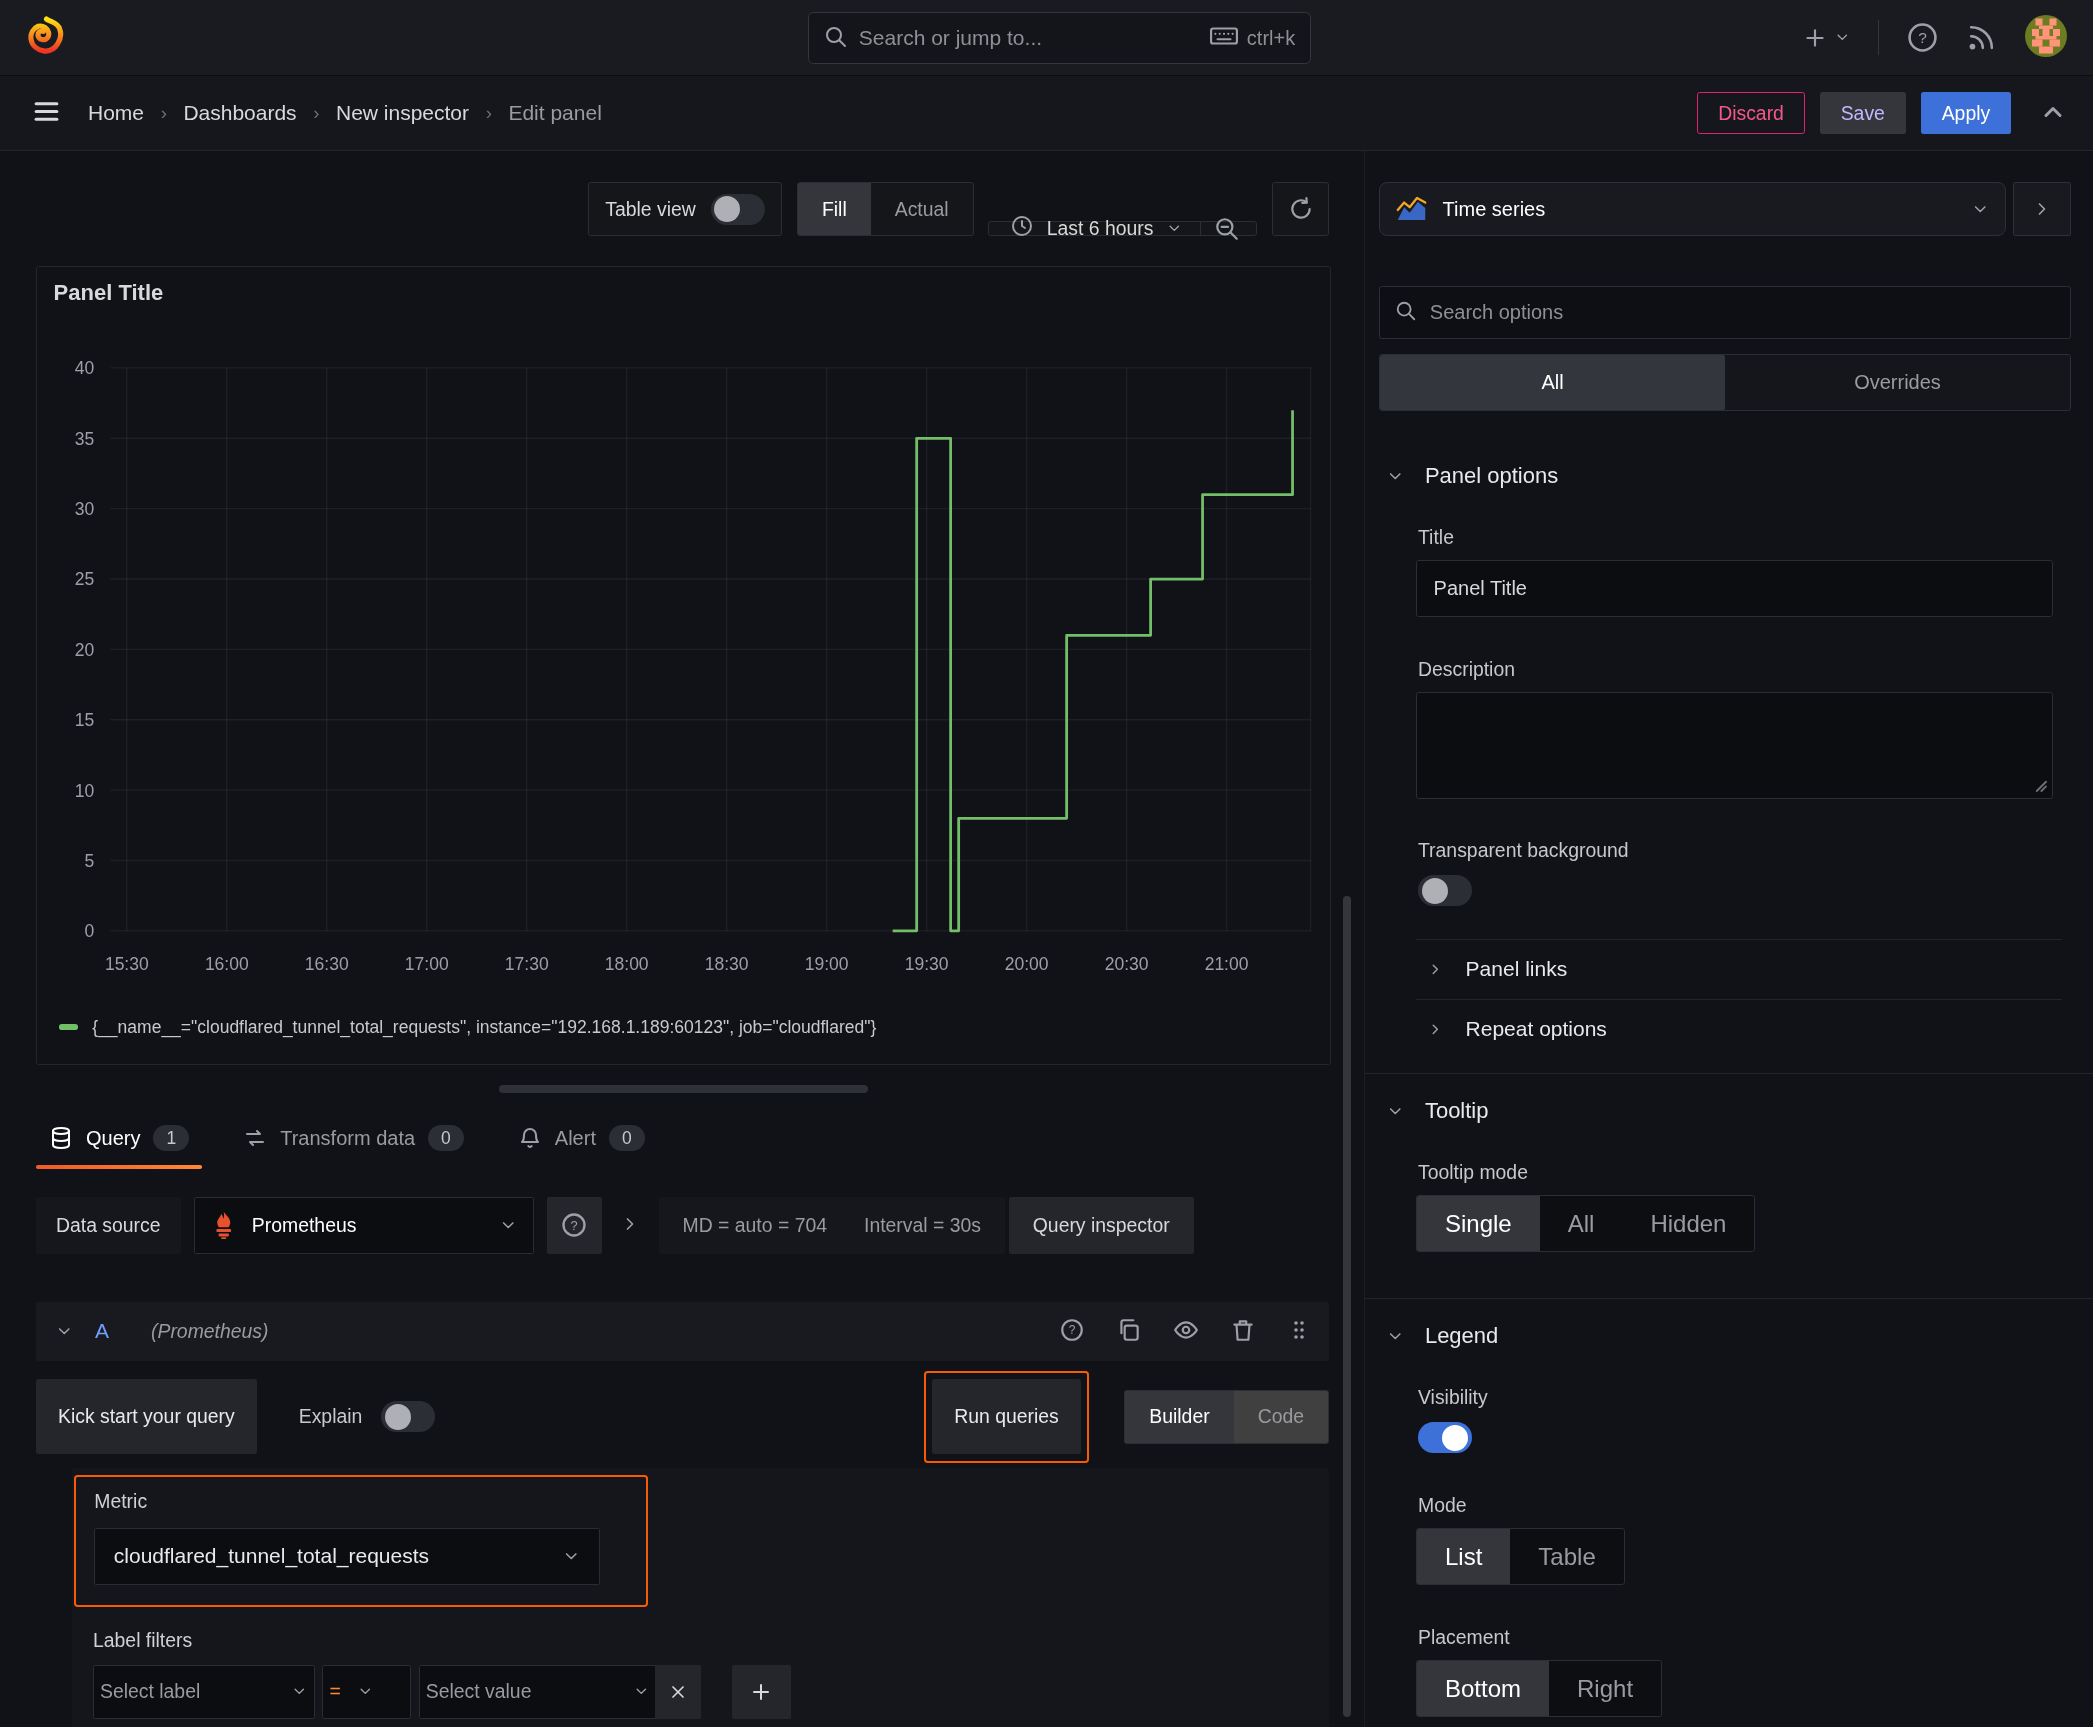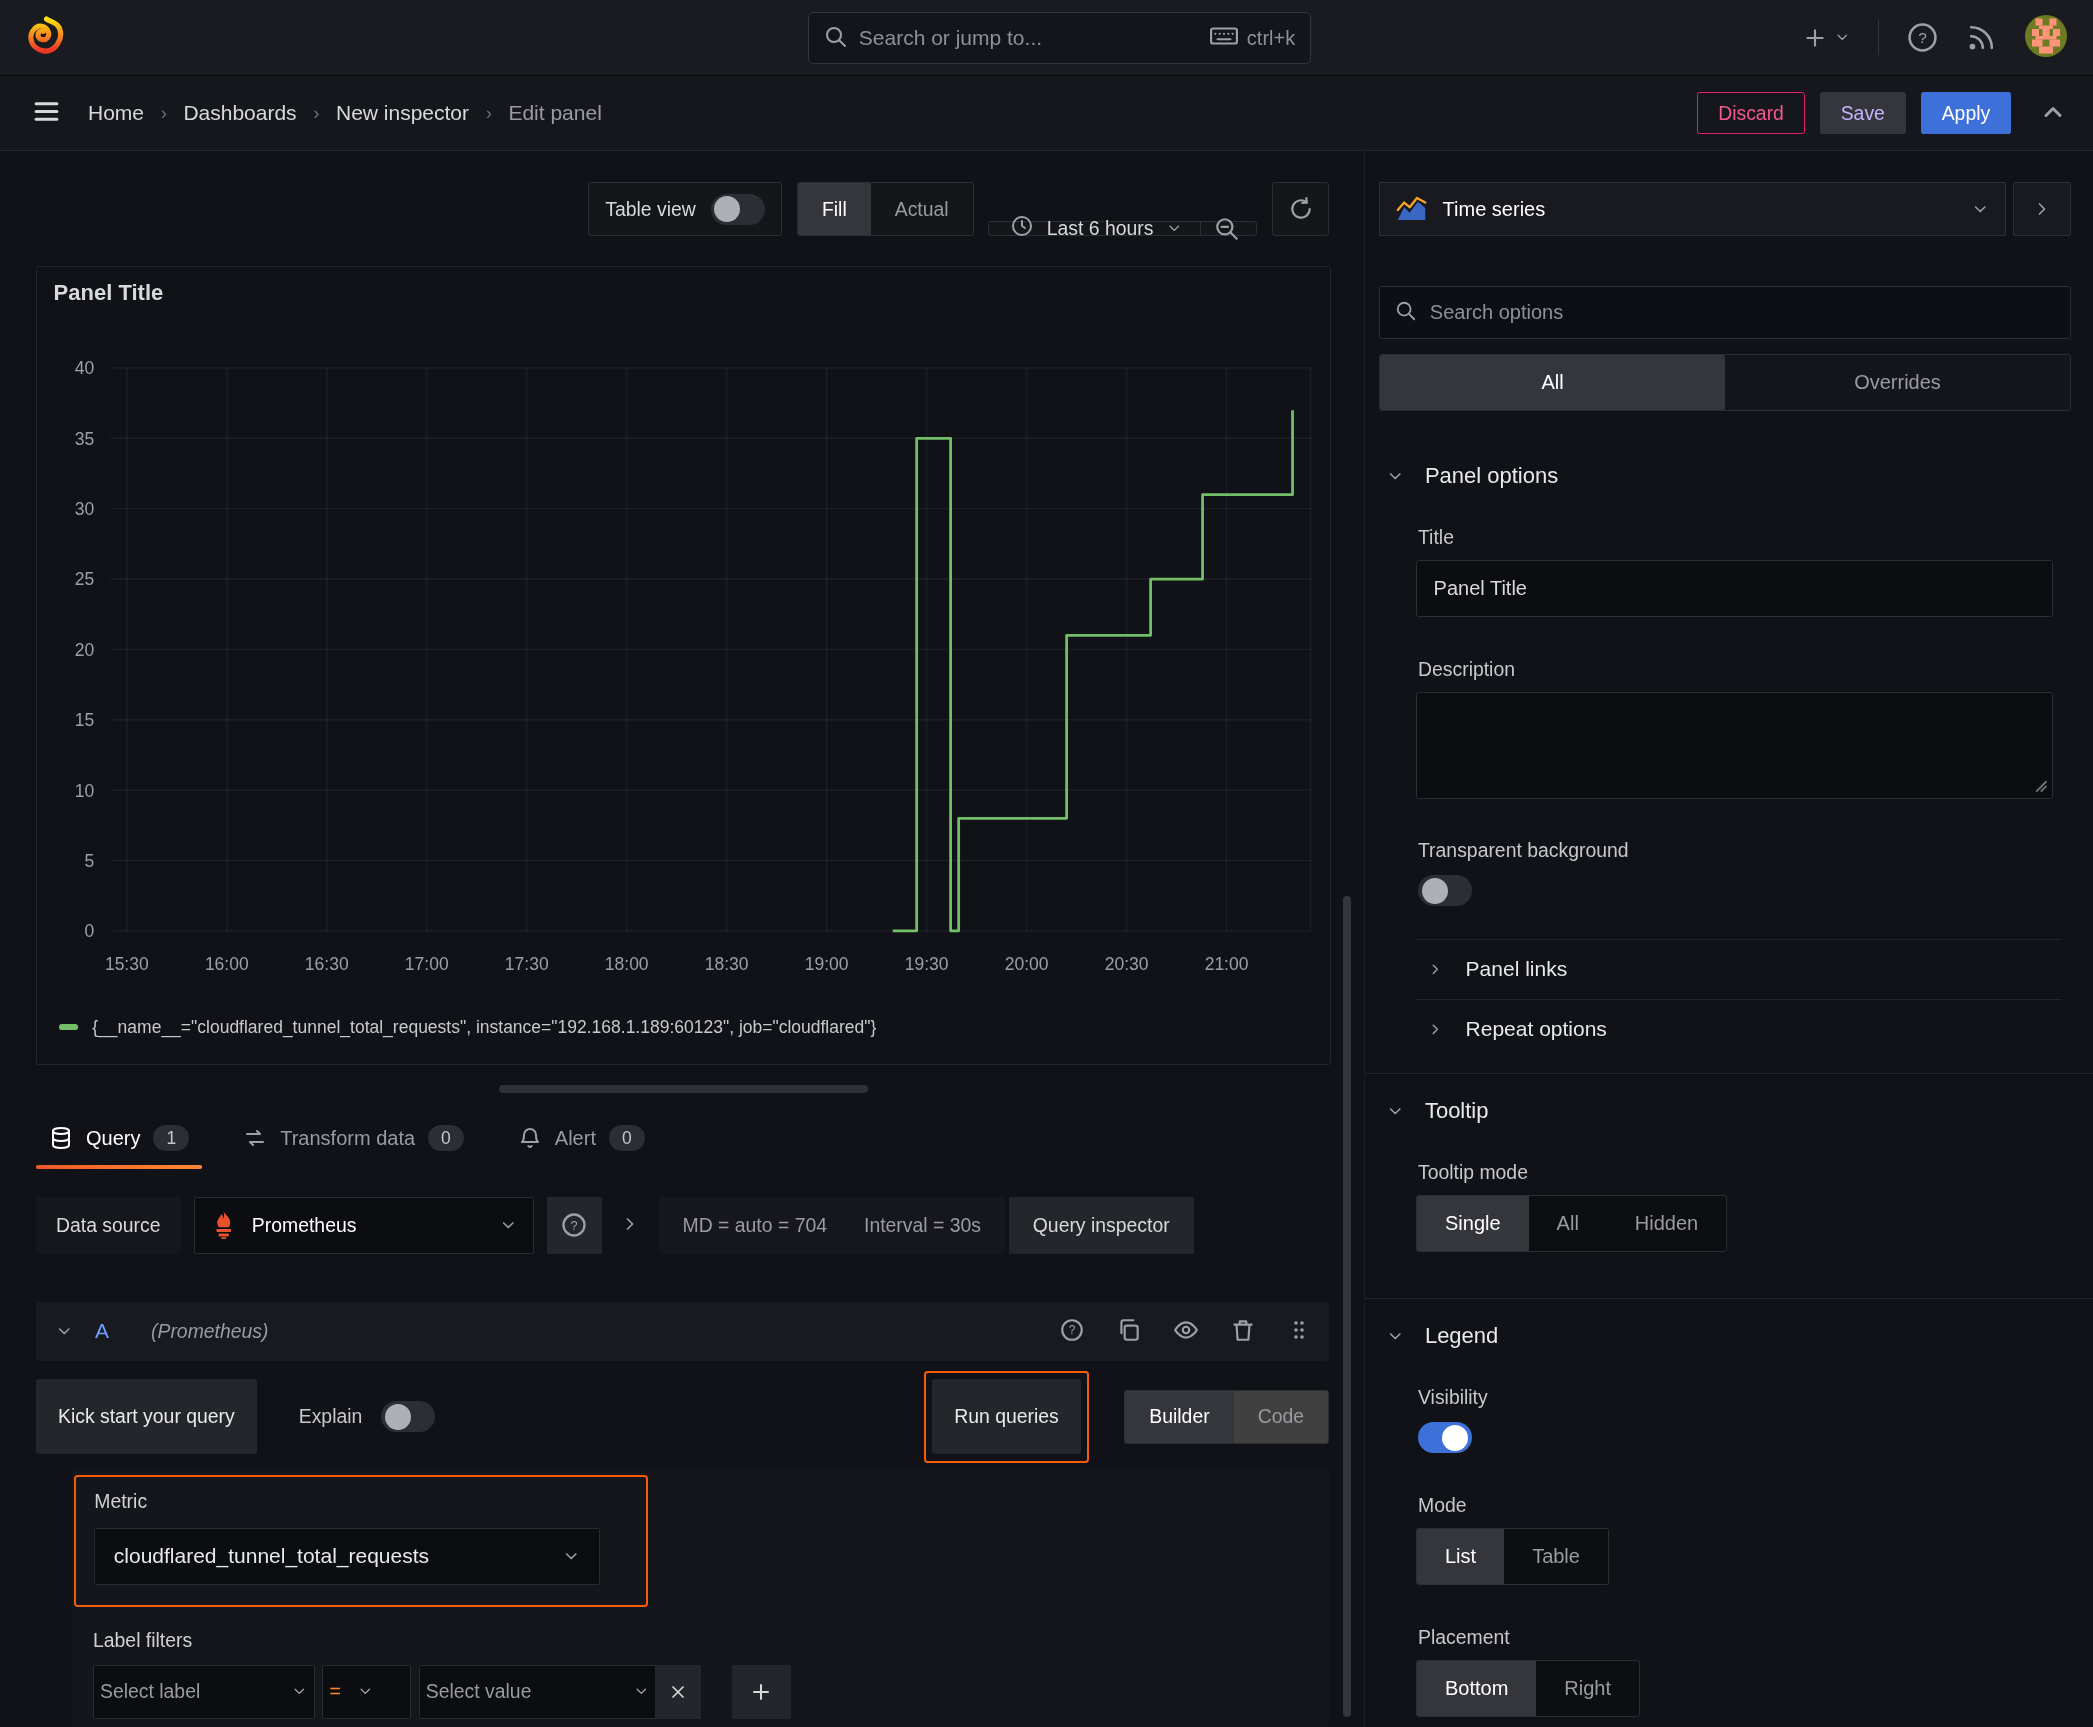--- a/index.html
+++ b/index.html
@@ -115,21 +115,21 @@
   .lf-select { background:#0c0d11; border:0.9px solid #2a2c33; border-radius:1.8px; display:flex; align-items:center;
     gap:16.6px; padding:0 6px; font-size:19.4px; color:#9a9ba0; cursor:pointer; }
   .op { color:#ff8833; }
   .x-btn { width:46px; background:#24262c; border:none; border-radius:0 1.8px 1.8px 0; margin-left:-1.8px;
     display:flex; align-items:center; justify-content:center; cursor:pointer; }
   .plus-btn { width:59px; margin-left:31px; background:#24262c; border:none; border-radius:1.8px;
     display:flex; align-items:center; justify-content:center; cursor:pointer; }
 
   
   .viz-row { margin-top:31px; display:flex; gap:7.4px; height:54px; }
-  .viz-pick { flex:1; background:#191a20; border:0.9px solid #2e3038; border-radius:1px; display:flex;
+  .viz-pick { flex:1; background:#191a20; border:0.9px solid #2e3038; border-radius:8px; display:flex;
     align-items:center; gap:14.8px; padding:0 14.8px; cursor:pointer; font-size:20px; color:#fff; }
   .viz-pick .chev { margin-left:auto; }
   .viz-next { width:58px; background:#191a20; border:0.9px solid #2e3038; border-radius:1.8px; display:flex;
     align-items:center; justify-content:center; cursor:pointer; }
   .opt-search { margin-top:50px; height:53px; background:#0e0f14; border:0.9px solid #2c2e36; border-radius:2.8px;
     display:flex; align-items:center; gap:13px; padding:0 14.8px; }
   .opt-search .ph { color:#8e9096; font-size:20px; }
   .ao-tabs { margin-top:14.8px; height:57px; border:0.9px solid #2c2e36; border-radius:2.8px; display:flex;
     background:#15161b; overflow:hidden; }
   .ao-tab { flex:1; display:flex; align-items:center; justify-content:center; font-size:20px; color:#9a9ba0; cursor:pointer; }
@@ -148,21 +148,21 @@
   .toggle .knob { position:absolute; top:2.8px; left:3.7px; width:26px; height:26px; border-radius:50%; background:#aeb0b5; }
   .toggle.on { background:#3d71d9; }
   .toggle.on .knob { left:auto; right:3.7px; background:#fff; }
   .toggle.inline { margin:0; }
   .divider { height:0.9px; background:#24252b; margin:0 0 0 37px; width:646px; }
   .divider.full { width:auto; margin:0 -22px 0 -14px; }
   .collapse-row { height:59px; display:flex; align-items:center; gap:22px; font-size:21px; color:#e8e9ea;
     padding-left:48px; cursor:pointer; }
   .segbox { margin:11px 0 0 37px; display:inline-flex; height:57px; border:0.9px solid #2c2e36;
     background:#0d0e12; border-radius:2.8px; overflow:hidden; }
-  .segbox .seg { font-size:20px; padding:0 28px; }
+  .segbox .seg { font-size:24px; padding:0 28px; }
 </style>
 </head>
 <body>
 
 <header class="topbar">
   <span style="cursor:pointer">
     <svg width="41" height="41" viewBox="0 0 40 40" style="stroke:none">
       <defs>
           <linearGradient id="glg" x1="0" y1="0" x2="0" y2="1">
         <stop offset="0" stop-color="#fde10a"></stop>

